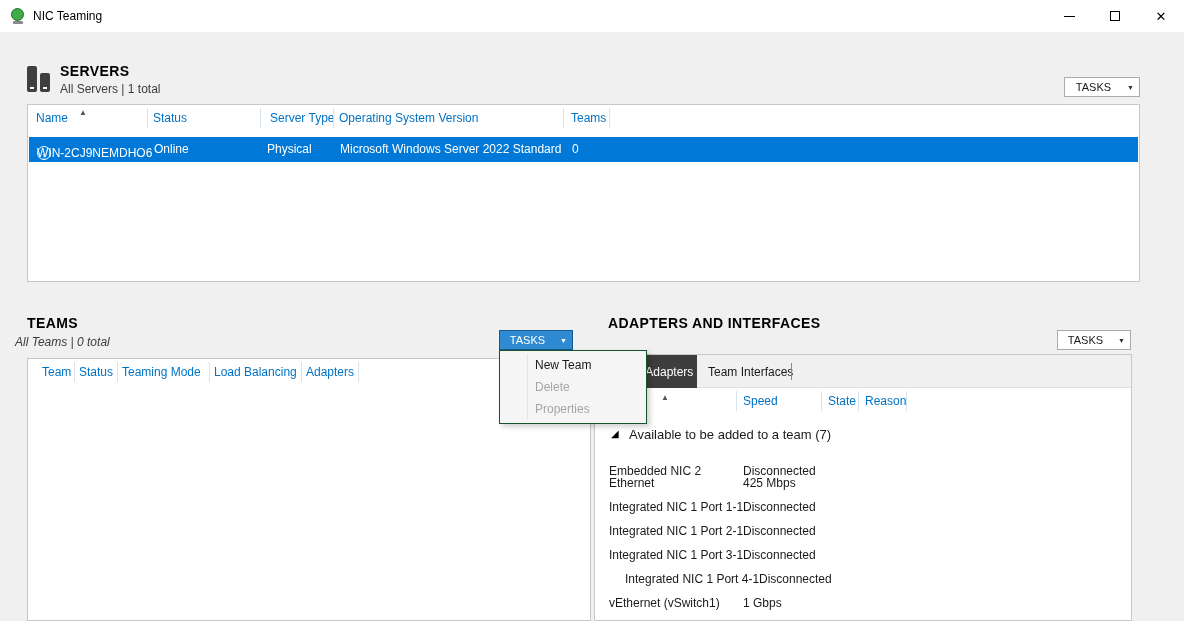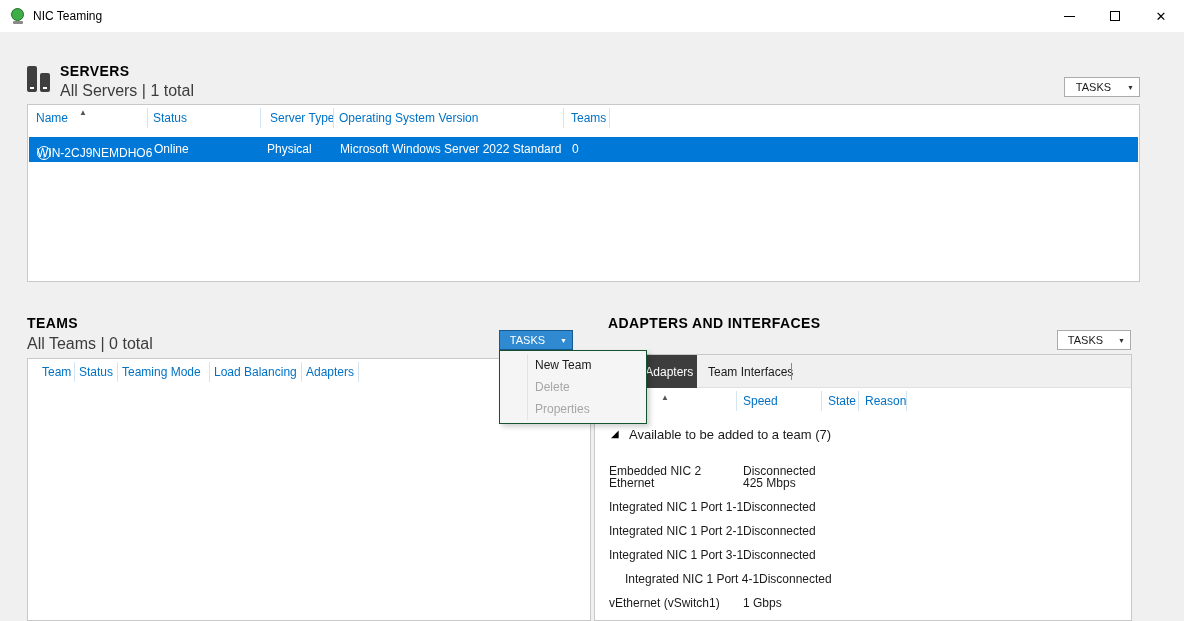--- a/index.html
+++ b/index.html
@@ -40,21 +40,21 @@
   .win-btn.close { right: 0; font-size: 13px; color: #000; }
   .min-glyph { width: 11px; height: 1px; background: #000; }
   .max-glyph { width: 10px; height: 10px; border: 1px solid #000; background: transparent; }
 
   
   .section-heading {
     position: absolute; font-size: 14px; font-weight: bold;
     color: #000000; letter-spacing: 0.4px;
   }
   .section-subtitle {
-    position: absolute; font-size: 16px; color: #3c3c3c;
+    position: absolute; font-size: 12px; color: #3c3c3c;
   }
 
   
   .tasks-btn {
     position: absolute; height: 20px; width: 76px;
     background: #ffffff; border: 1px solid #ababab;
     display: flex; align-items: center; font-size: 11px; color: #1a1a1a;
     cursor: default;
   }
   .tasks-btn .tasks-label { flex: 1; text-align: center; }
@@ -221,21 +221,21 @@
         </span>
       </span>
       <span style="left:125px;">Online</span>
       <span style="left:238px;">Physical</span>
       <span style="left:311px;">Microsoft Windows Server 2022 Standard</span>
       <span style="left:543px;">0</span>
     </div>
   </div>
 
   <div class="section-heading" style="left:27px; top:315px;">TEAMS</div>
-  <div class="section-subtitle" style="left:27px; top:335px;">All Teams | 0 total</div>
+  <div class="section-subtitle" style="left:15px; top:335px;font-style:italic;">All Teams | 0 total</div>
 
   <div class="tasks-btn open" style="left:499px; top:330px; width:74px;">
     <span class="tasks-label">TASKS</span>
     <span class="caret-zone">▼</span>
   </div>
 
   <div class="panel" id="teams-table">
     <div class="header-row">
       <span class="col-label" style="left:14px;  top:6px;">Team</span>
       <span class="col-label" style="left:51px;  top:6px;">Status</span>

